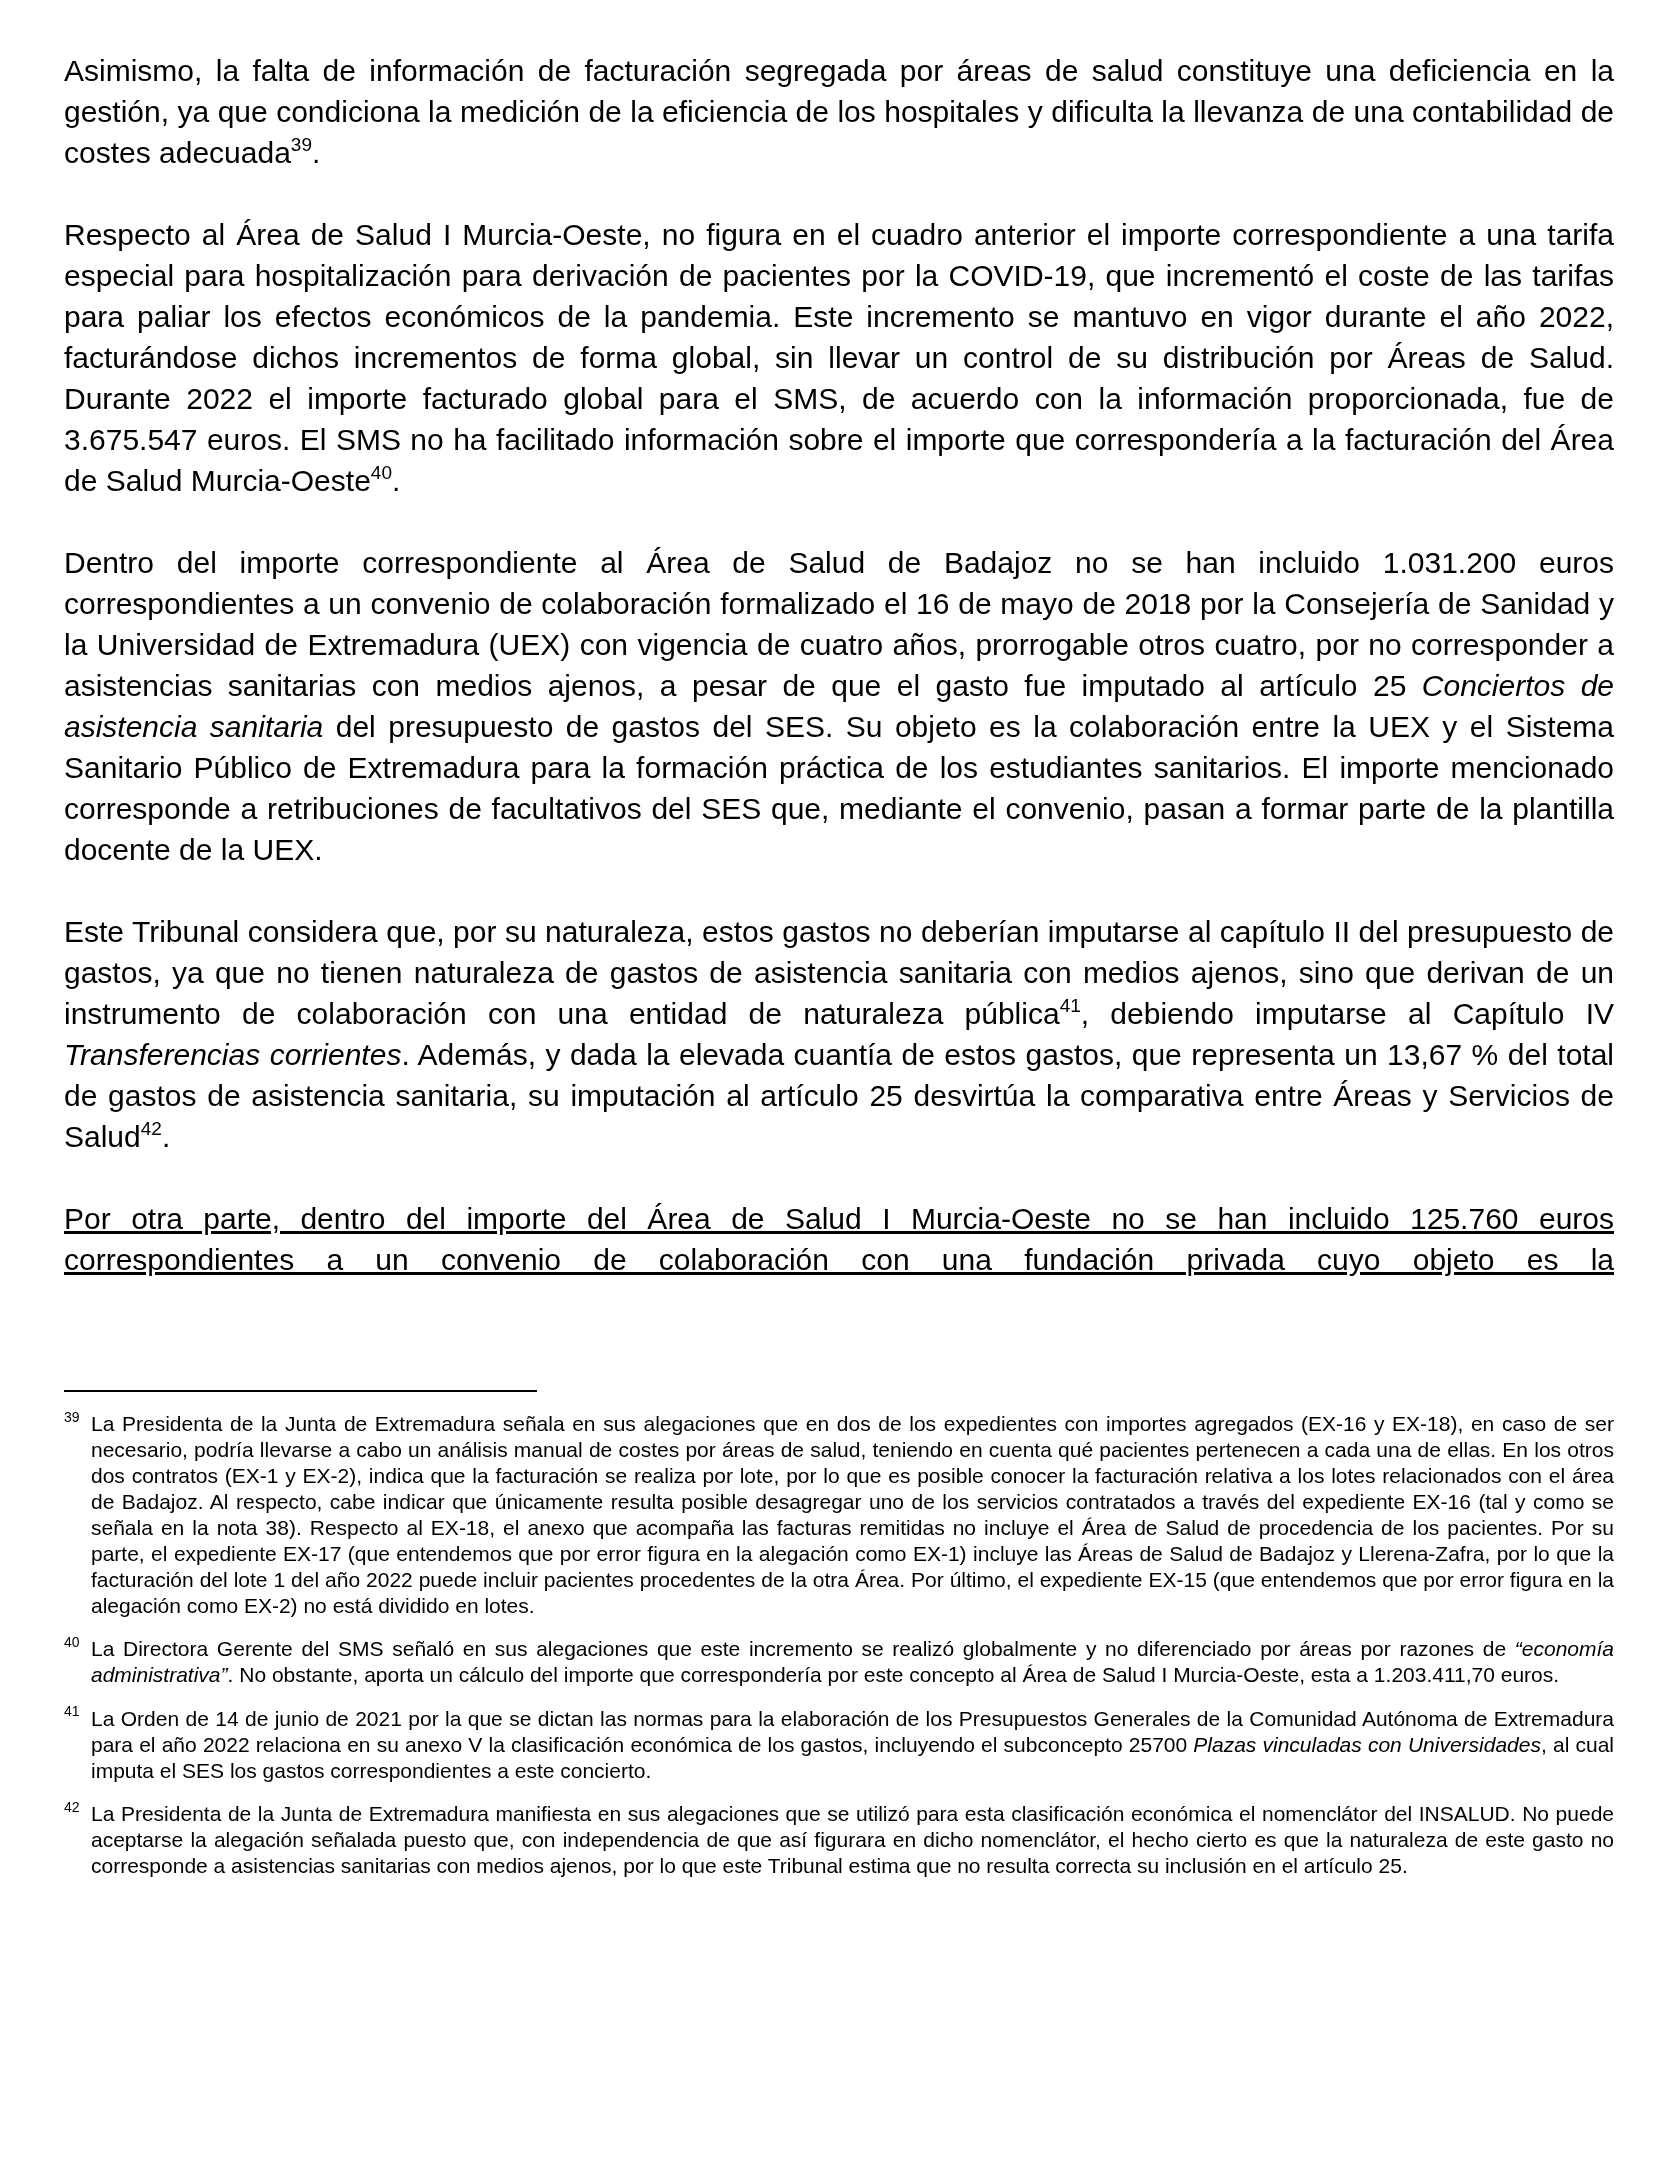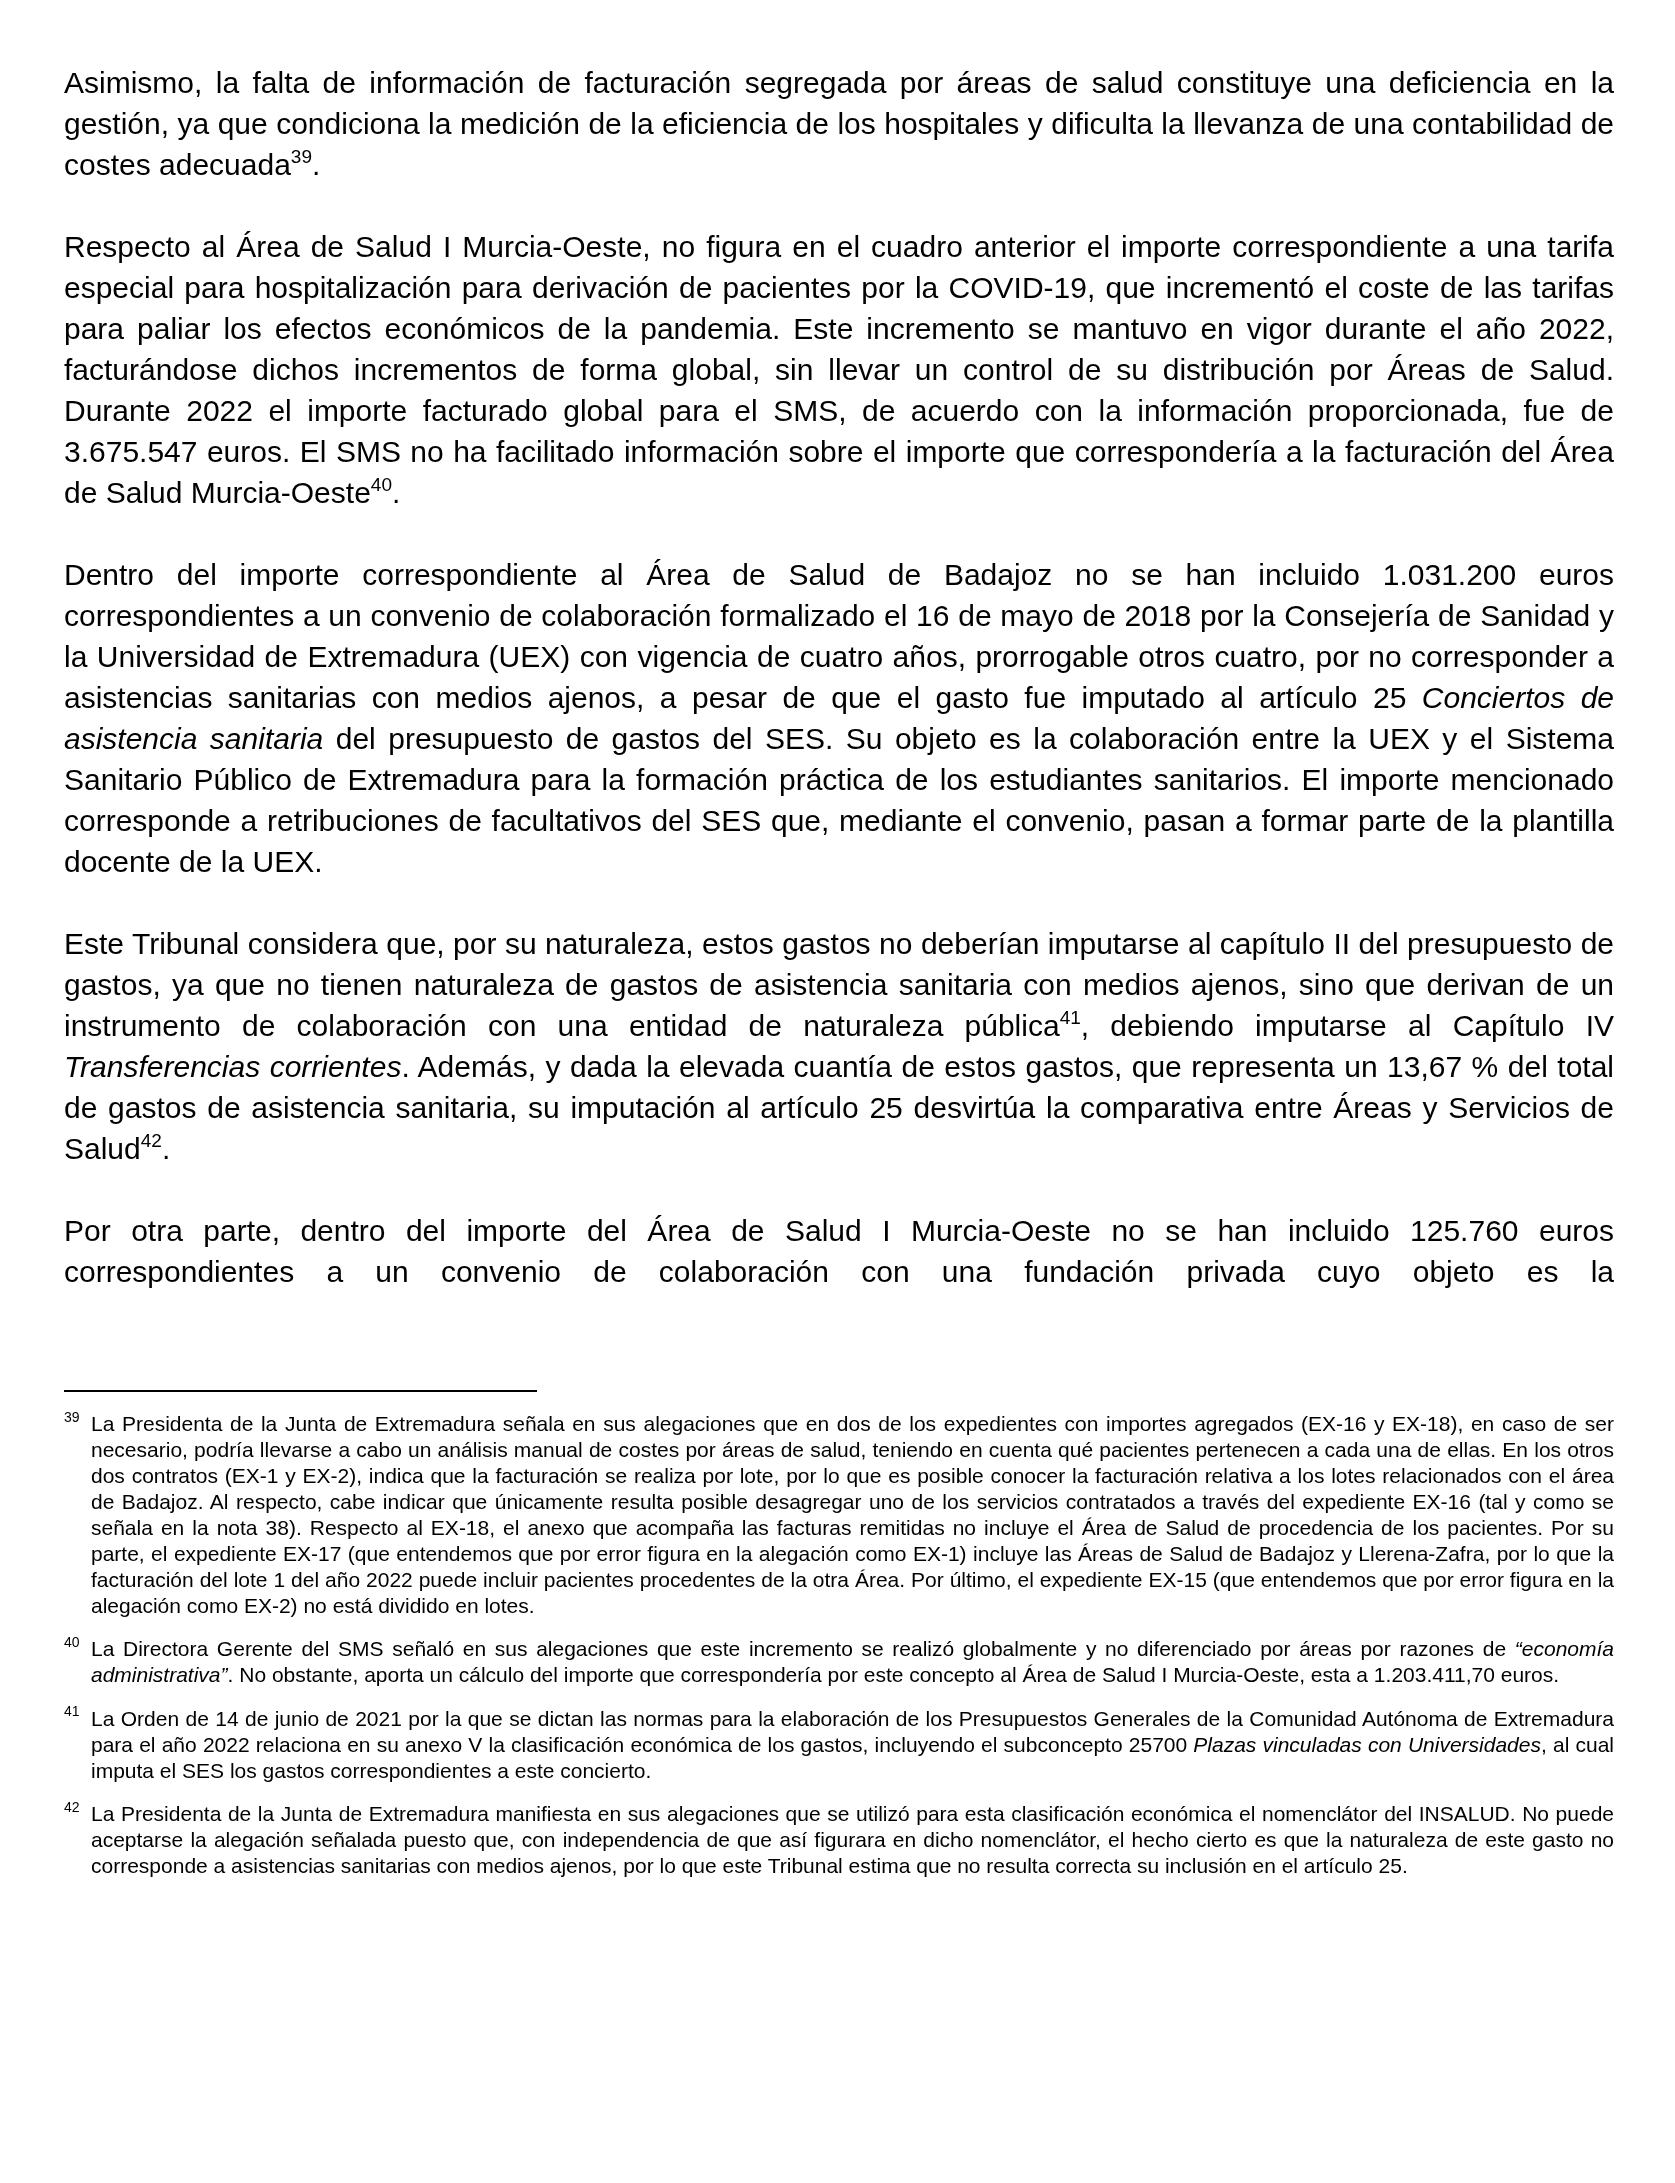--- a/index.html
+++ b/index.html
@@ -1,20 +1,20 @@
 <!DOCTYPE html>
 <html style="font-size:12.6px"><head>
 <meta charset="utf-8">
 <style>
   html, body { margin: 0; padding: 0; background: #ffffff; }
   body { width: 1676px; height: 2183px; position: relative; overflow: hidden; color: #000000; font-family: "Liberation Sans", sans-serif; }
   .page { position: absolute; left: 64px; top: 0; width: 1550px; }
   .body-text { position: absolute; left: 0; top: 50px; width: 1550px; }
-  .para { font-size: 30px; line-height: 41px; text-align: justify; margin: 12px 0 41px 0; }
-  .para:last-child { margin-bottom: 0; }
+  .para { font-size: 30px; line-height: 41px; text-align: justify; margin: 0 0 41px 0; }
+  .para:last-child { margin-bottom: 0; text-decoration: underline; }
   sup.fnref { font-size: 19px; line-height: 0; vertical-align: 12px; }
   i { font-style: italic; }
   .fn-rule { position: absolute; left: 0; top: 1390px; width: 473px; height: 1.6px; background: #000000; }
   .footnotes { position: absolute; left: 0; top: 1411px; width: 1550px; }
   .fn { position: relative; padding-left: 27px; font-size: 21px; line-height: 26px; text-align: justify; margin: 0 0 17.3px 0; }
   .fn-num { position: absolute; left: 0; top: -3.2px; font-size: 14px; line-height: 19px; }
 </style>
 </head>
 <body>
 

